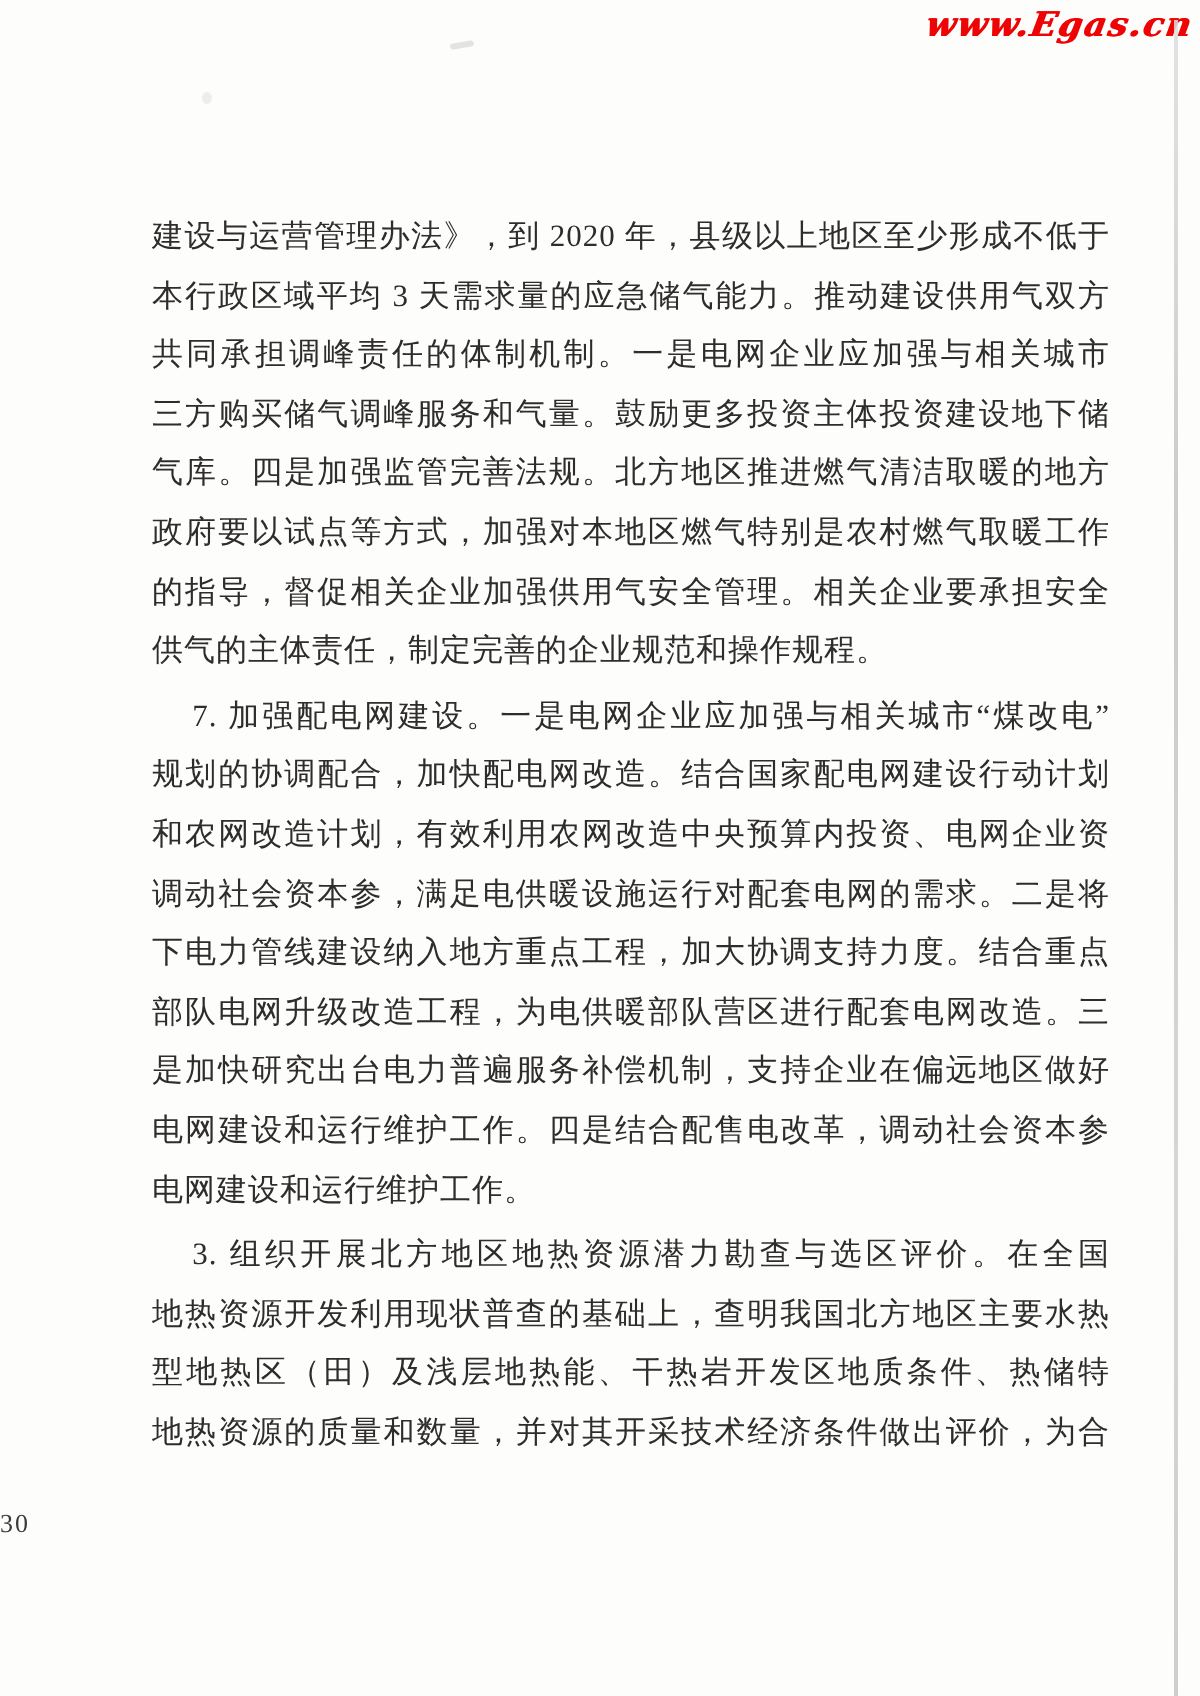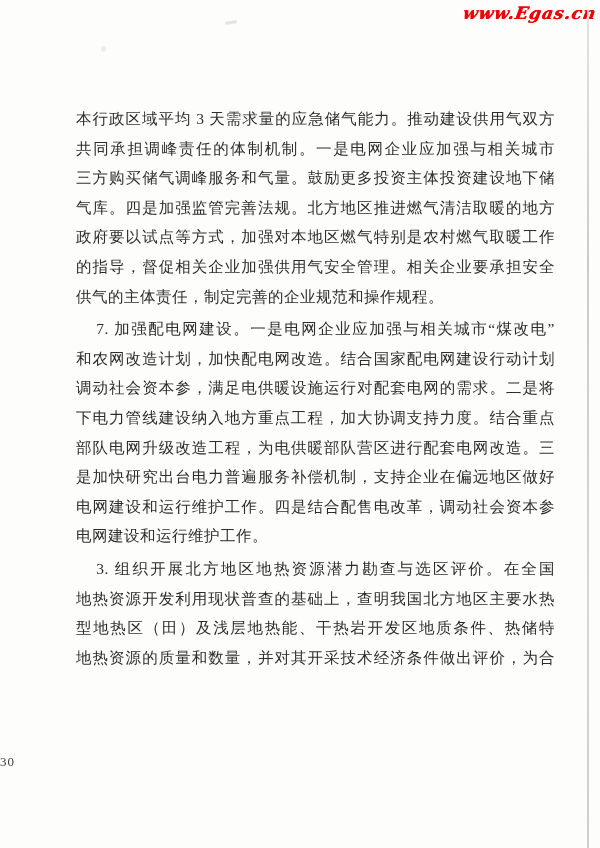--- a/index.html
+++ b/index.html
@@ -99,32 +99,34 @@
 
   <div class="watermark">www.Egas.cn</div>
 
   <div class="scan-line"></div>
   <div class="smudge-a"></div>
   <div class="smudge-b"></div>
 
   <div class="text-block">
 
     <div class="para">
+      <div class="line">建设与运营管理办法》，到 2020 年，县级以上地区至少形成不低于</div>
       <div class="line">本行政区域平均 3 天需求量的应急储气能力。推动建设供用气双方</div>
       <div class="line">共同承担调峰责任的体制机制。一是电网企业应加强与相关城市</div>
       <div class="line">三方购买储气调峰服务和气量。鼓励更多投资主体投资建设地下储</div>
       <div class="line">气库。四是加强监管完善法规。北方地区推进燃气清洁取暖的地方</div>
       <div class="line">政府要以试点等方式，加强对本地区燃气特别是农村燃气取暖工作</div>
       <div class="line">的指导，督促相关企业加强供用气安全管理。相关企业要承担安全</div>
       <div class="line short">供气的主体责任，制定完善的企业规范和操作规程。</div>
     </div>
 
     <div class="para">
       <div class="line indent">7. 加强配电网建设。一是电网企业应加强与相关城市“煤改电”</div>
-      <div class="line">和农网改造计划，加快配电网改造。结合国家配电网建设行动计划</div>
+      <div class="line">规划的协调配合，加快配电网改造。结合国家配电网建设行动计划</div>
+      <div class="line">和农网改造计划，有效利用农网改造中央预算内投资、电网企业资</div>
       <div class="line">调动社会资本参，满足电供暖设施运行对配套电网的需求。二是将地</div>
       <div class="line">下电力管线建设纳入地方重点工程，加大协调支持力度。结合重点</div>
       <div class="line">部队电网升级改造工程，为电供暖部队营区进行配套电网改造。三</div>
       <div class="line">是加快研究出台电力普遍服务补偿机制，支持企业在偏远地区做好</div>
       <div class="line">电网建设和运行维护工作。四是结合配售电改革，调动社会资本参</div>
       <div class="line short">电网建设和运行维护工作。</div>
     </div>
 
     <div class="para">
       <div class="line indent">3. 组织开展北方地区地热资源潜力勘查与选区评价。在全国</div>

